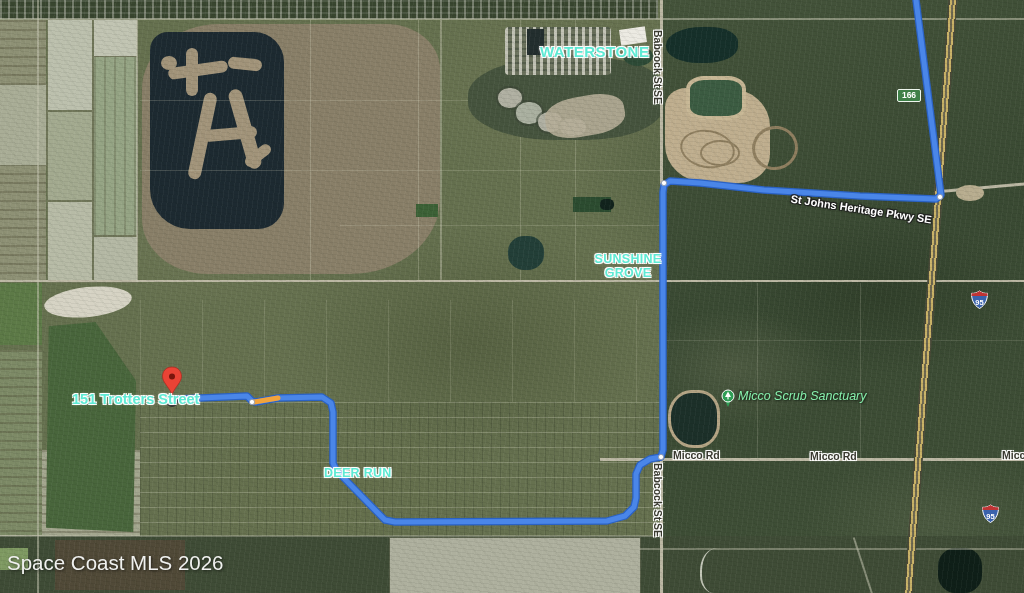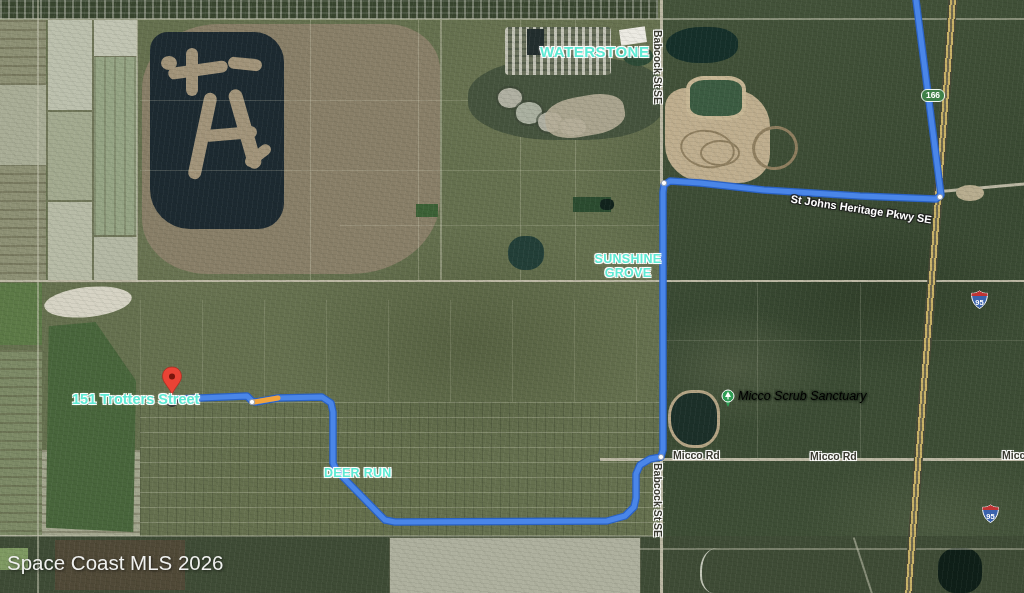--- a/index.html
+++ b/index.html
@@ -57,21 +57,21 @@
 
   
   .lbl{white-space:nowrap;line-height:1.1;}
   .halo-w{color:#5eead4;text-shadow:-1px -1px 0 rgba(255,255,255,.95),1px -1px 0 rgba(255,255,255,.95),-1px 1px 0 rgba(255,255,255,.95),1px 1px 0 rgba(255,255,255,.95),0 0 3px rgba(255,255,255,.9);}
   .halo-d{color:#ffffff;text-shadow:-1px -1px 0 rgba(30,30,30,.85),1px -1px 0 rgba(30,30,30,.85),-1px 1px 0 rgba(30,30,30,.85),1px 1px 0 rgba(30,30,30,.85),0 0 3px rgba(0,0,0,.7);}
   .city{font-weight:bold;font-size:15px;letter-spacing:.5px;}
   .town{font-weight:bold;font-size:12.5px;letter-spacing:.3px;text-align:center;margin-top:12px;}
   .roadname{font-size:10.5px;font-weight:bold;color:#3a3a30;}
   .vert{writing-mode:vertical-rl;}
   .addr{font-weight:bold;font-size:14.5px;}
-  .park{font-style:italic;font-size:12.5px;color:#000000;text-shadow:1px 1px 2px rgba(15,25,15,.9),-1px -1px 2px rgba(15,25,15,.6);}
+  .park{font-style:italic;font-size:12.5px;color:#86efac;text-shadow:1px 1px 2px rgba(15,25,15,.9),-1px -1px 2px rgba(15,25,15,.6);}
   .watermark{font-size:20.5px;color:#f0f1ef;text-shadow:1px 1px 3px rgba(0,0,0,.6);}
 
   
   .badge166{
     width:24px;height:13px;border:1.5px solid #eef6ee;border-radius:2px;
     background:#3f8048;color:#fff;font-size:8.5px;font-weight:bold;
     text-align:center;line-height:10px;z-index:6;
   }
   svg text{font-family:"Liberation Sans",sans-serif;}
   .wp{fill:#ffffff;stroke:#8a93a5;stroke-width:.8;}
@@ -203,21 +203,21 @@
       <path d="M8.5 0 C6 1.8 3 2.6 0.5 2.3 L0.5 5 L16.5 5 L16.5 2.3 C14 2.6 11 1.8 8.5 0 Z" fill="#bf3434"></path>
       <text x="8.5" y="13.5" font-size="7.5" font-weight="bold" fill="#ffffff" text-anchor="middle">95</text>
     </g>
     <g transform="translate(982,505)">
       <path d="M8.5 0 C6 1.8 3 2.6 0.5 2.3 C0.5 8.5 2.5 14 8.5 17.5 C14.5 14 16.5 8.5 16.5 2.3 C14 2.6 11 1.8 8.5 0 Z" fill="#3a62ac" stroke="#ffffff" stroke-width="1"></path>
       <path d="M8.5 0 C6 1.8 3 2.6 0.5 2.3 L0.5 5 L16.5 5 L16.5 2.3 C14 2.6 11 1.8 8.5 0 Z" fill="#bf3434"></path>
       <text x="8.5" y="13.5" font-size="7.5" font-weight="bold" fill="#ffffff" text-anchor="middle">95</text>
     </g>
   </svg>
 
-  <div class="badge166" style="left:921px;top:89px;border-radius:6px;">
+  <div class="badge166" style="left:897px;top:89px;">
     <span style="position:static;">166</span>
   </div>
 
   <div class="lbl city halo-w" style="left:540px;top:44px;z-index:7;">WATERSTONE</div>
 
   <div class="lbl town halo-w" style="left:585px;top:241px;width:86px;z-index:7;">
     <span style="position:static;display:block;">SUNSHINE</span>
     <span style="position:static;display:block;">GROVE</span>
   </div>
 

